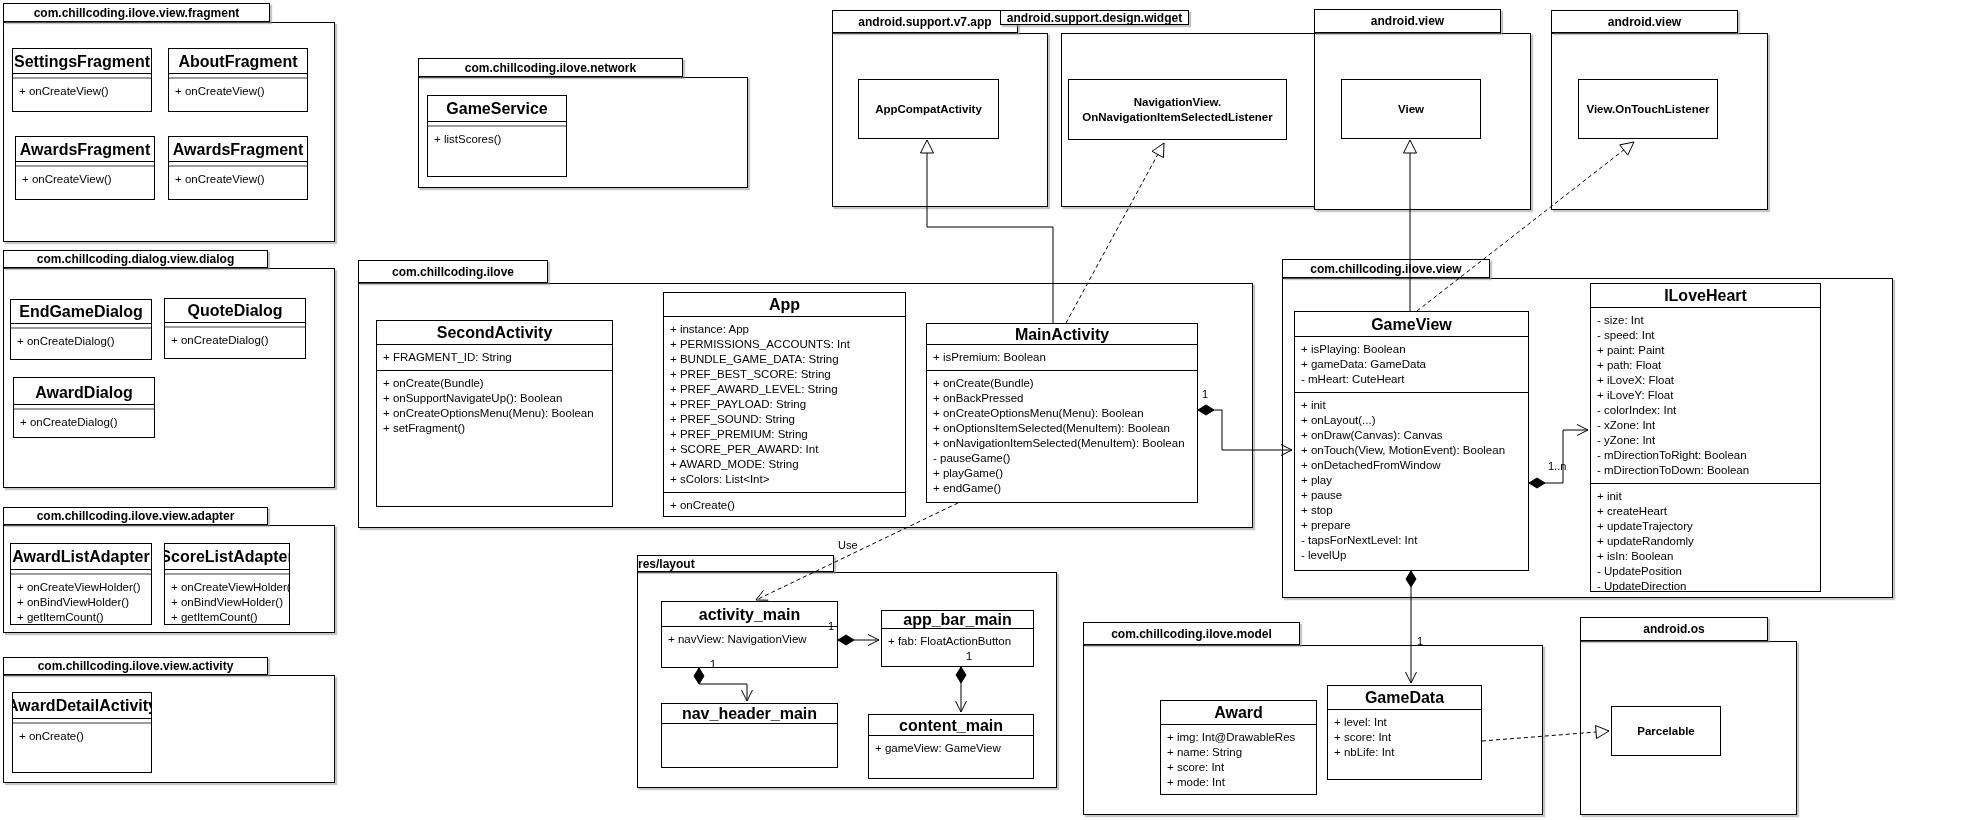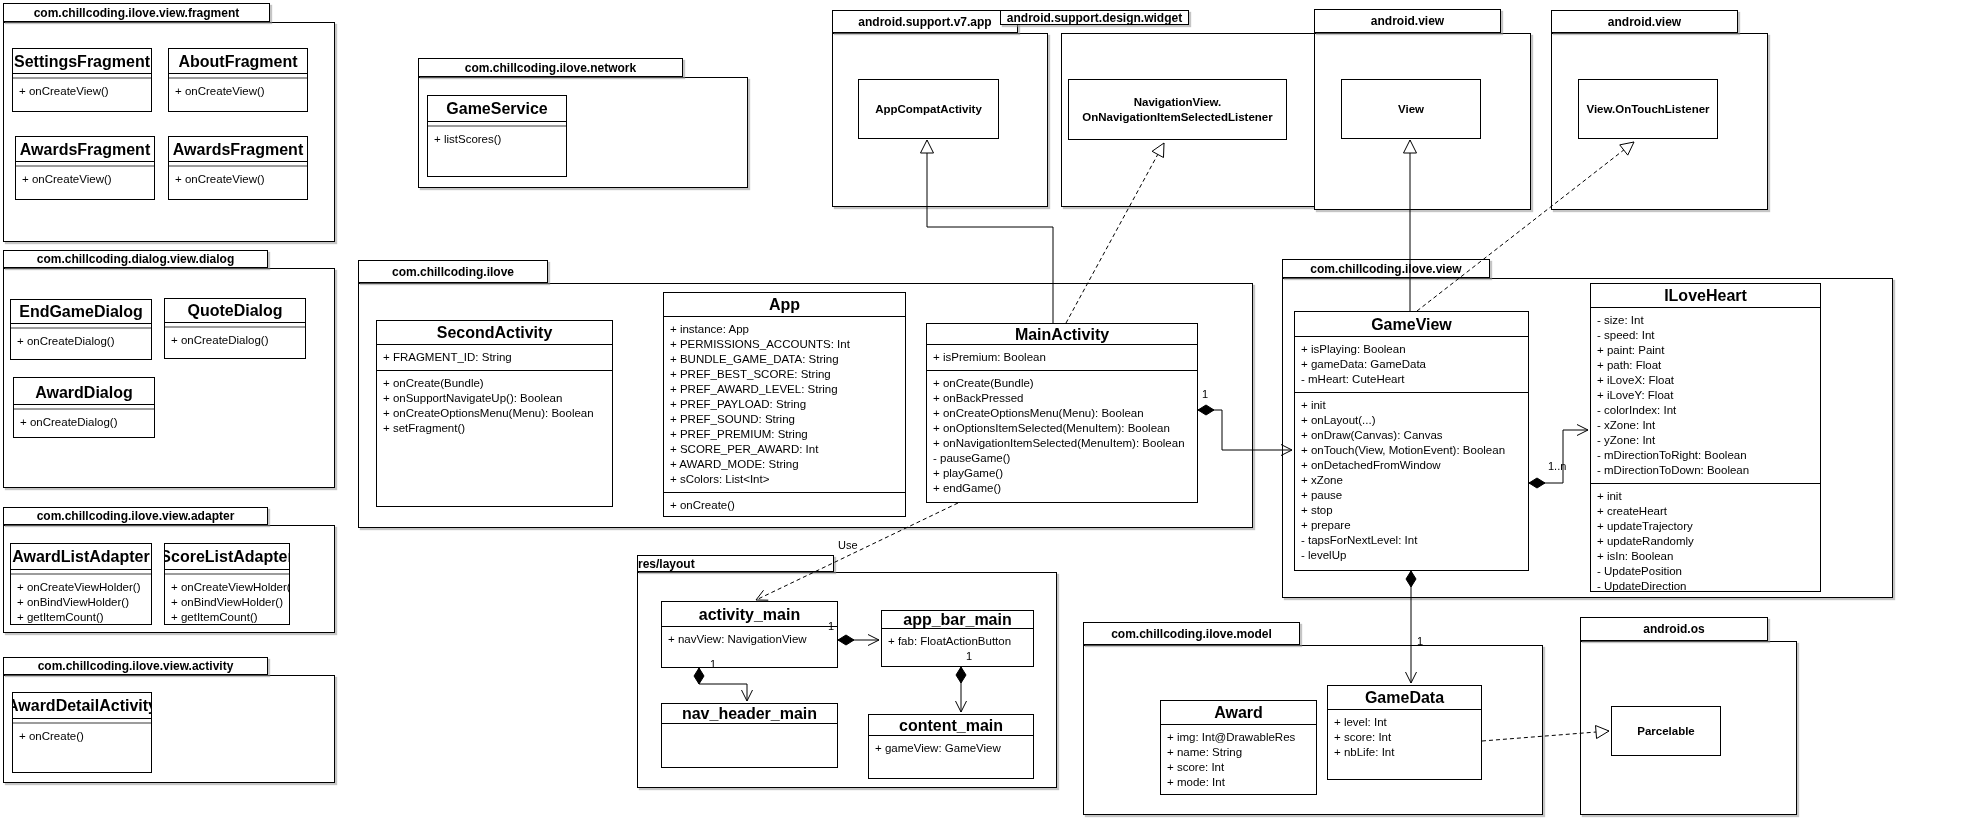--- a/index.html
+++ b/index.html
@@ -199,21 +199,21 @@
         <div class="member">+ isPlaying: Boolean</div>
         <div class="member">+ gameData: GameData</div>
         <div class="member">- mHeart: CuteHeart</div>
       </div>
       <div class="sec bt">
         <div class="member">+ init</div>
         <div class="member">+ onLayout(...)</div>
         <div class="member">+ onDraw(Canvas): Canvas</div>
         <div class="member">+ onTouch(View, MotionEvent): Boolean</div>
         <div class="member">+ onDetachedFromWindow</div>
-        <div class="member">+ xZone</div>
+        <div class="member">+ play</div>
         <div class="member">+ pause</div>
         <div class="member">+ stop</div>
         <div class="member">+ prepare</div>
         <div class="member">- tapsForNextLevel: Int</div>
         <div class="member">- levelUp</div>
       </div>
     </div>
     <div class="cls" style="left: 1590px; top: 283px; width: 231px; height: 309px;">
       <div class="cls-title" style="height: 23px;">ILoveHeart</div>
       <div class="sec">

